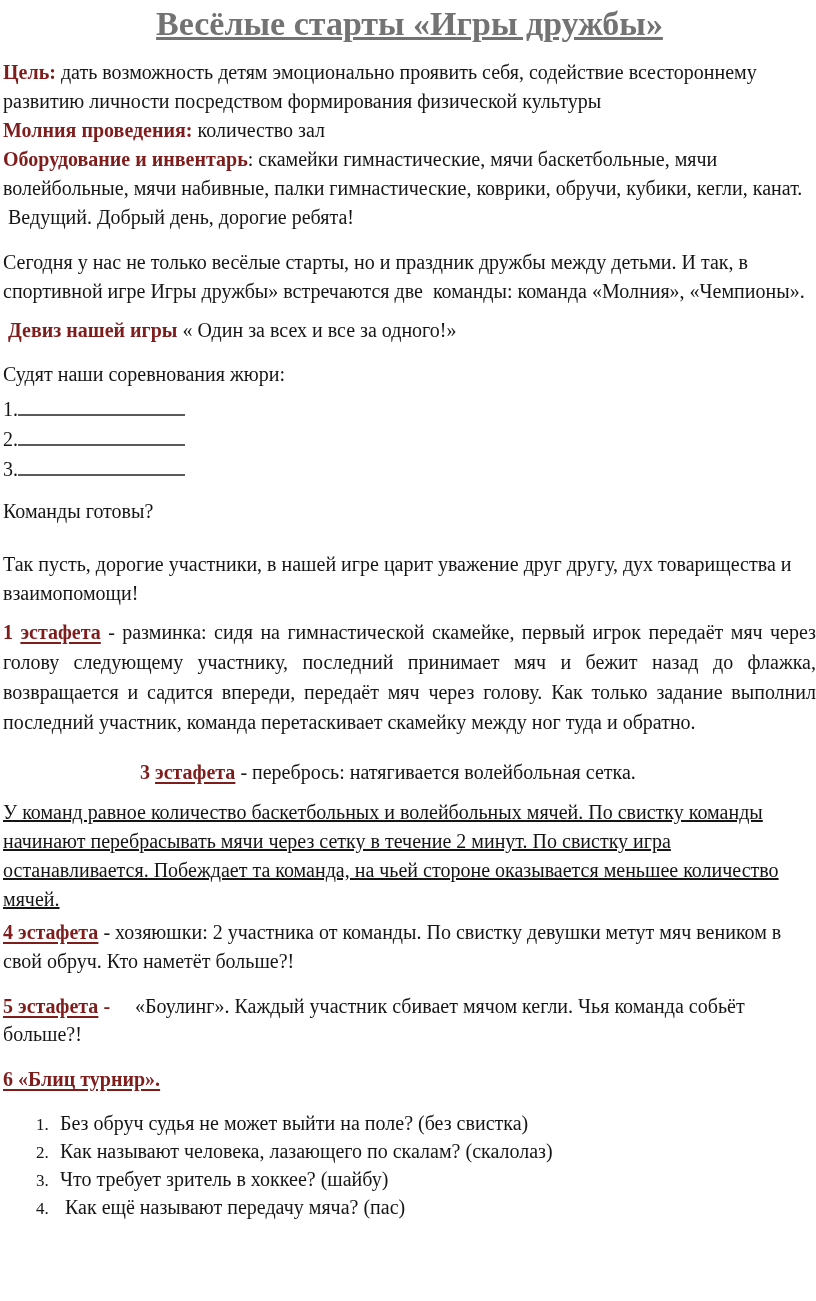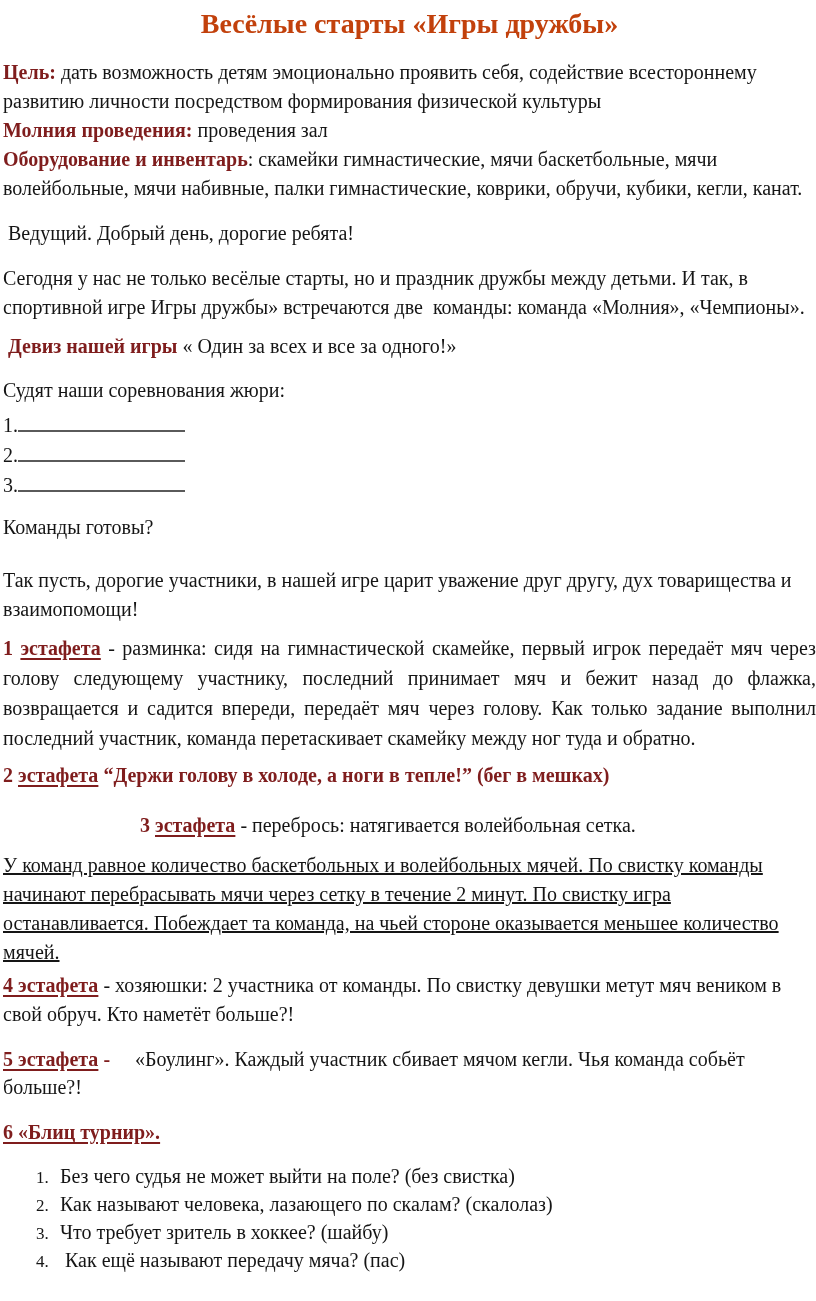--- a/index.html
+++ b/index.html
@@ -16,26 +16,27 @@
   }
   .para { line-height: 29px; margin: 0; }
   b { color: #7f1d1d; }
   .t  { white-space: pre-wrap; }
   .u  { text-decoration: underline; text-underline-offset: 3px; text-decoration-thickness: 2px; }
 
   .title {
     margin: 6px 0 0 0;
     text-align: center;
     font-weight: bold;
-    font-size: 28px;
+    font-size: 34px;
     line-height: 36px;
-    color: #c2410c;
+    color: #737373;
+    text-decoration: underline;
   }
   .meta-goal      { margin-top: 16px; }
-  .greeting       { margin-top: 16px; }
+  .greeting       { }
   .intro          { margin-top: 16px; }
   .motto          { margin-top: 10px; }
   .jury-heading   { margin-top: 15px; }
   .jury-row       { line-height: 27px; }
   .jury-first     { margin-top: 4px; }
   .blank-line {
     display: inline-block;
     width: 167px;
     height: 21px;
     border-bottom: 2px solid #5a5a5a;
@@ -62,21 +63,21 @@
 </style>
 </head>
 <body>
 
 <div>
 
   <h1 class="title">Весёлые старты «Игры дружбы»</h1>
 
   <div class="para meta-goal"><b class="t">Цель:</b><span class="t"> дать возможность детям эмоционально проявить себя, содействие всестороннему развитию личности посредством формирования физической культуры</span></div>
 
-  <div class="para"><b class="t">Молния проведения:</b><span class="t"> проведения зал</span></div>
+  <div class="para"><b class="t">Молния проведения:</b><span class="t"> количество зал</span></div>
 
   <div class="para"><b class="t">Оборудование и инвентарь</b><span class="t">: скамейки гимнастические, мячи баскетбольные, мячи волейбольные, мячи набивные, палки гимнастические, коврики, обручи, кубики, кегли, канат.</span></div>
 
   <div class="para greeting"><span class="t"> Ведущий. Добрый день, дорогие ребята!</span></div>
 
   <div class="para intro"><span class="t">Сегодня у нас не только весёлые старты, но и праздник дружбы между детьми. И так, в спортивной игре Игры дружбы» встречаются две  команды: команда «Молния», «Чемпионы».</span></div>
 
   <div class="para motto"><b class="t"> Девиз нашей игры</b><span class="t"> « Один за всех и все за одного!»</span></div>
 
   <div class="para jury-heading">Судят наши соревнования жюри:</div>
@@ -84,36 +85,35 @@
   <div class="para jury-row jury-first"><span class="t">1.</span><span class="blank-line"></span></div>
   <div class="para jury-row"><span class="t">2.</span><span class="blank-line"></span></div>
   <div class="para jury-row"><span class="t">3.</span><span class="blank-line"></span></div>
 
   <div class="para ready">Команды готовы?</div>
 
   <div class="para wish">Так пусть, дорогие участники, в нашей игре царит уважение друг другу, дух товарищества и взаимопомощи!</div>
 
   <div class="para relay1"><b>1 </b><b class="u">эстафета</b><span> - разминка: сидя на гимнастической скамейке, первый игрок передаёт мяч через голову следующему участнику, последний принимает мяч и бежит назад до флажка, возвращается и садится впереди, передаёт мяч через голову. Как только задание выполнил последний участник, команда перетаскивает скамейку между ног туда и обратно.</span></div>
 
-  <div class="para relay2"><b class="t">2 </b><b class="t u">эстафета</b><b class="t"> “Держи голову в холоде, а ноги в тепле!” (бег в мешках)</b></div>
 
   <div class="para relay3"><b class="t">3 </b><b class="t u">эстафета</b><span class="t"> - перебрось: натягивается волейбольная сетка.</span></div>
 
   <div class="para relay3-desc">У команд равное количество баскетбольных и волейбольных мячей. По свистку команды начинают перебрасывать мячи через сетку в течение 2 минут. По свистку игра останавливается. Побеждает та команда, на чьей стороне оказывается меньшее количество мячей.</div>
 
   <div class="para relay4"><b class="t u">4 эстафета</b><span class="t"> - хозяюшки: 2 участника от команды. По свистку девушки метут мяч веником в свой обруч. Кто наметёт больше?!</span></div>
 
   <div class="para relay5"><b class="t u">5 эстафета</b><b class="t"> - </b><span class="t">    «Боулинг». Каждый участник сбивает мячом кегли. Чья команда собьёт больше?!</span></div>
 
   <div class="para blitz"><b class="t u">6 «Блиц турнир».</b></div>
 
   <div class="questions">
     <div class="q-row">
         <span class="q-num">1.</span>
-        <span class="q-text t">Без чего судья не может выйти на поле? (без свистка)</span>
+        <span class="q-text t">Без обруч судья не может выйти на поле? (без свистка)</span>
       </div>
     <div class="q-row">
         <span class="q-num">2.</span>
         <span class="q-text t">Как называют человека, лазающего по скалам? (скалолаз)</span>
       </div>
     <div class="q-row">
         <span class="q-num">3.</span>
         <span class="q-text t">Что требует зритель в хоккее? (шайбу)</span>
       </div>
     <div class="q-row">

